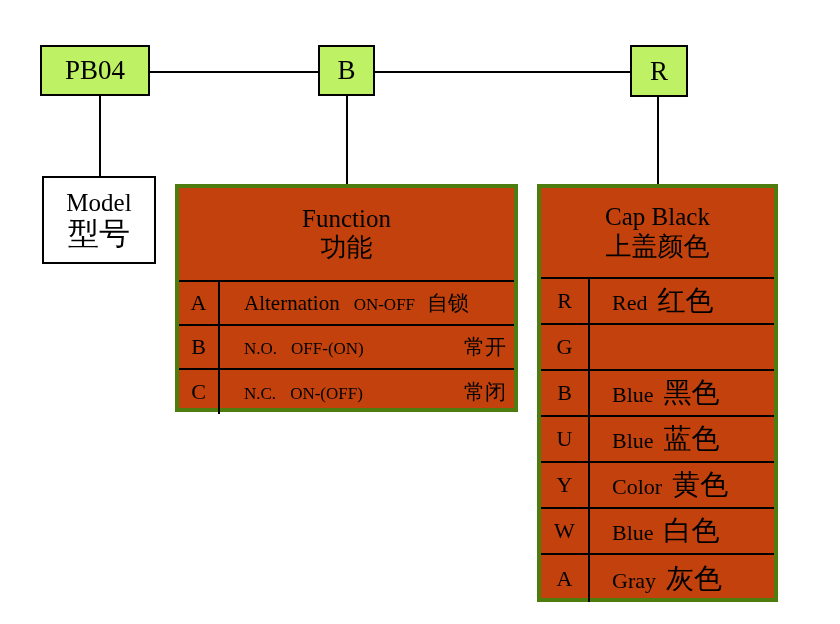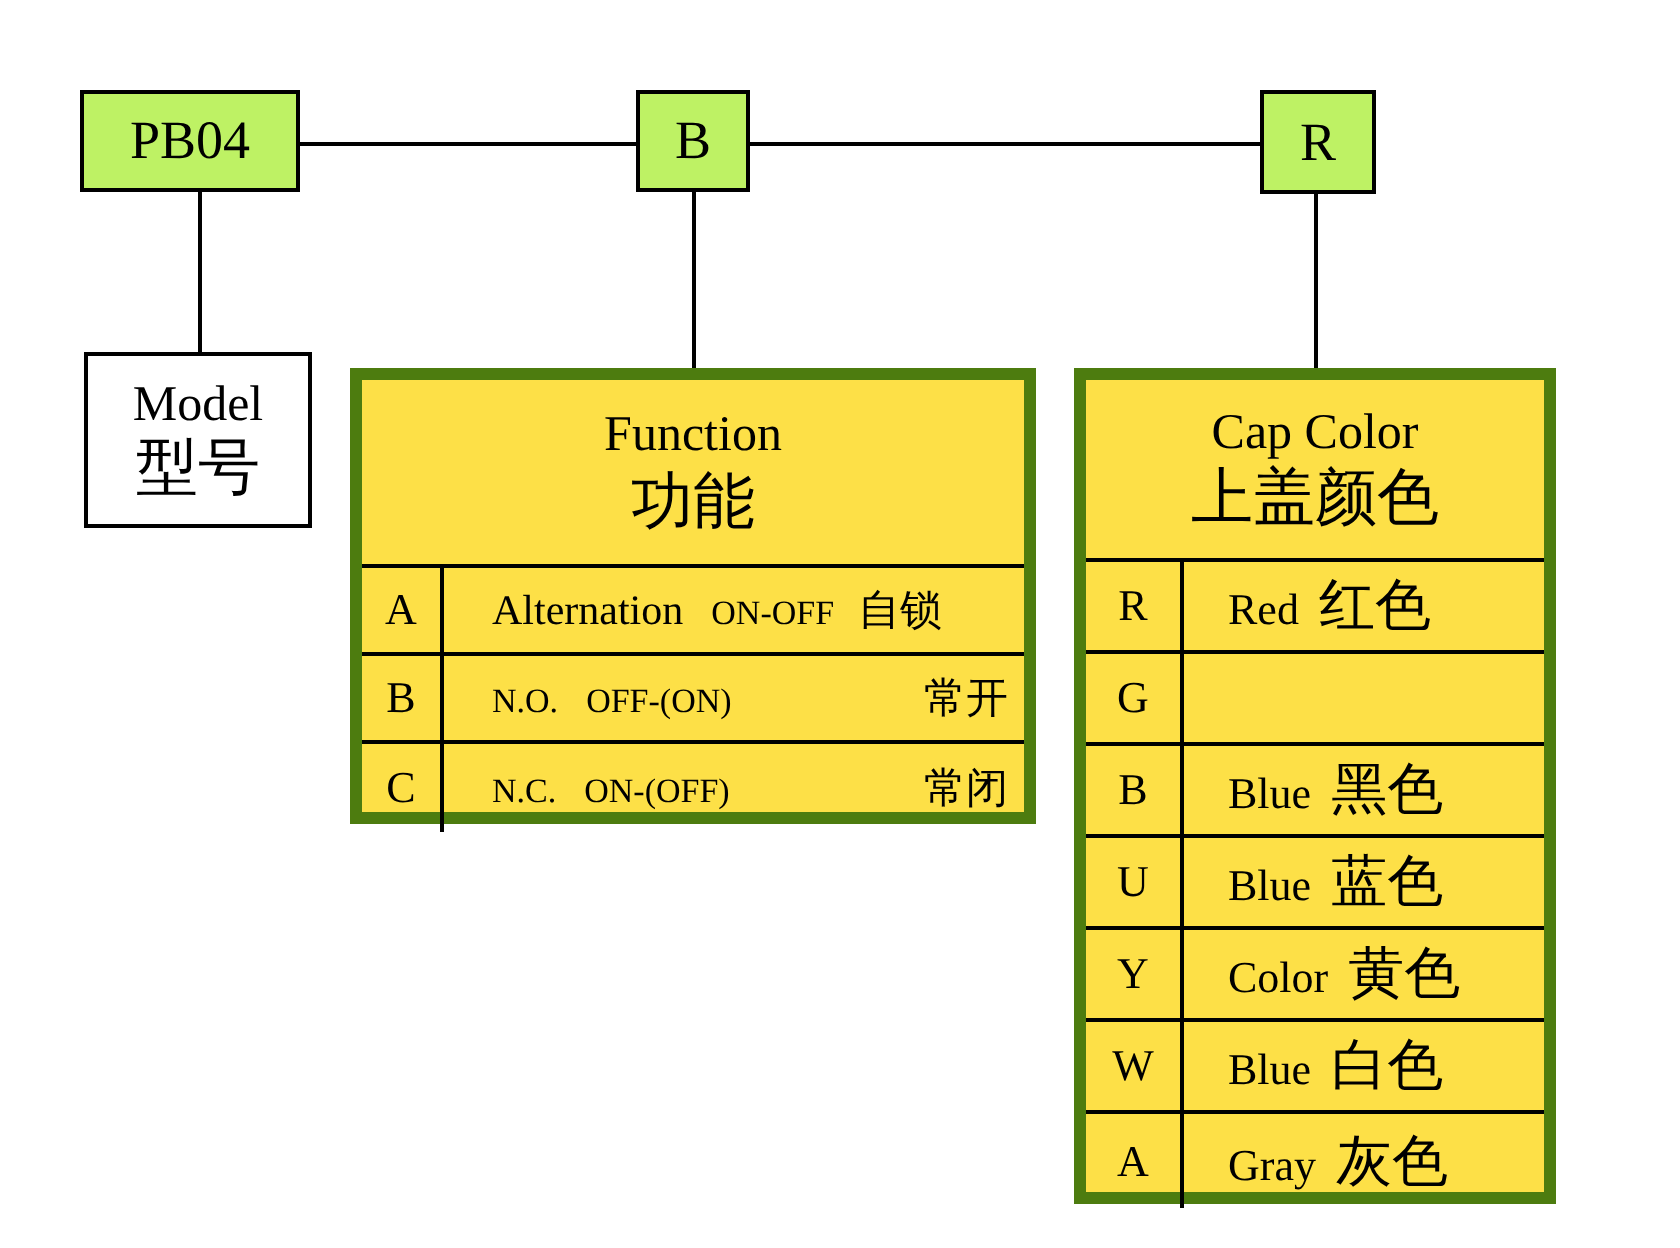--- a/index.html
+++ b/index.html
@@ -60,35 +60,35 @@
     line-height: 1.12;
   }
   .modelbox .cn {
     font-size: 31px;
     line-height: 1.12;
   }
 
   
   .tablebox {
     position: absolute;
-    border: 6px solid #4d7c0f;
-    background: #fde047;
+    border: 4px solid #4d7c0f;
+    background: #c2410c;
     box-sizing: border-box;
   }
   .thead {
     border-bottom: 2px solid #000;
     text-align: center;
     box-sizing: border-box;
     display: flex;
     flex-direction: column;
     align-items: center;
     justify-content: center;
   }
   .thead .en { font-size: 25px; line-height: 1.14; }
-  .thead .cn { font-size: 31px; line-height: 1.14; }
+  .thead .cn { font-size: 26px; line-height: 1.14; }
 
   .trow {
     display: flex;
     box-sizing: border-box;
     border-bottom: 2px solid #000;
   }
   .trow.last { border-bottom: none; }
 
   .tcode {
     border-right: 2px solid #000;
@@ -198,21 +198,21 @@
           <span class="fn-state">ON-(OFF)</span>
           <span class="fn-cn">常闭</span>
         </div>
       </div>
     </div>
   </div>
 
   <div class="tablebox" style="left:537px; top:184px; width:241px; height:418px;">
 
     <div class="thead" style="height:91px;">
-      <div class="en">Cap Color</div>
+      <div class="en">Cap Black</div>
       <div class="cn">上盖颜色</div>
     </div>
 
     <div class="trow" style="height:46px;">
       <div class="tcode" style="width:49px;">R</div>
       <div class="tdesc">
         <div class="cc-desc">
           <span class="cc-en">Red</span>
           <span class="cc-cn">红色</span>
         </div>

